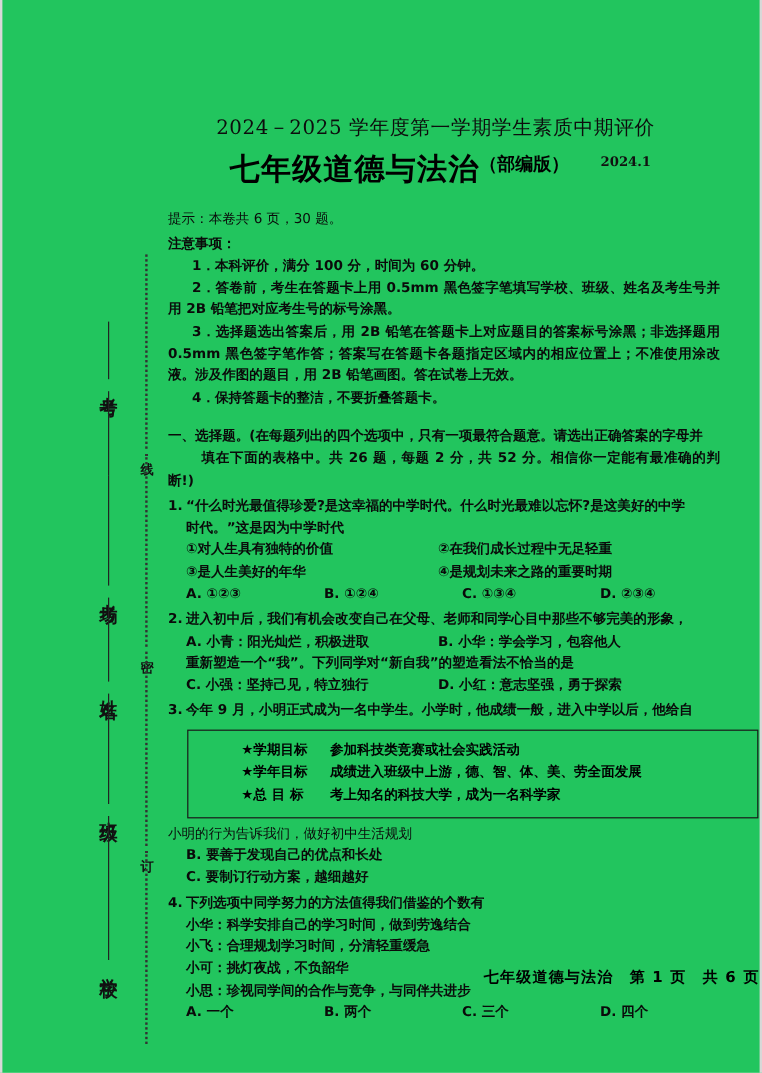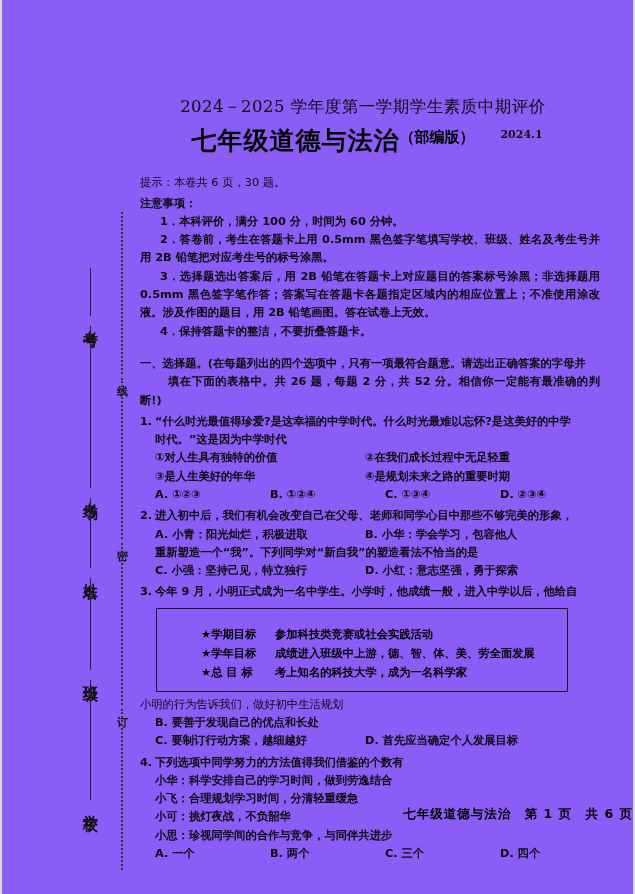--- a/index.html
+++ b/index.html
@@ -11,21 +11,21 @@
     width: 635px;
     height: 894px;
     font-family: "DejaVu Sans", "Liberation Sans", sans-serif;
     color: #000;
     position: relative;
     overflow: hidden;
   }
   .page {
     position: absolute;
     inset: 0;
-    background: #8b5cf6;
+    background: #22c55e;
     border-left: 2px solid #d8d8d8;
     border-right: 2px solid #d8d8d8;
     box-sizing: border-box;
   }
 
   
   .seal-col {
     position: absolute;
     left: 55px;
     top: 100px;
@@ -197,22 +197,22 @@
     padding-left: 15px;
   }
   .abcd-row > span {
     width: 115px;
     flex: 0 0 115px;
   }
 
   .plan-box {
     border: 1.6px solid #1a1a1a;
     margin: 6px 0 4px 16px;
-    padding: 17px 0 8px 0;
-    width: 412px;
+    padding: 7px 0 8px 0;
+    width: 476px;
     box-sizing: border-box;
   }
   .plan-line {
     display: flex;
     font-weight: 700;
     font-size: 11.3px;
     line-height: 1.68;
     padding-left: 44px;
   }
   .plan-key {
@@ -360,21 +360,20 @@
           <span class="plan-val">考上知名的科技大学，成为一名科学家</span>
         </div>
       </div>
 
       <div class="body-txt">小明的行为告诉我们，做好初中生活规划</div>
       <div class="body-txt opt-row">
         <span class="opt-b">B. 要善于发现自己的优点和长处</span>
       </div>
       <div class="body-txt opt-row">
         <span class="opt-a">C. 要制订行动方案，越细越好</span>
-        <span class="opt-b">D. 首先应当确定个人发展目标</span>
       </div>
     </div>
 
     <div class="q">
       <div class="body-txt q-line">
         <span class="q-num">4.</span>
         <span class="q-text">下列选项中同学努力的方法值得我们借鉴的个数有</span>
       </div>
       <div class="body-txt sub-line">小华：科学安排自己的学习时间，做到劳逸结合</div>
       <div class="body-txt sub-line">小飞：合理规划学习时间，分清轻重缓急</div>

